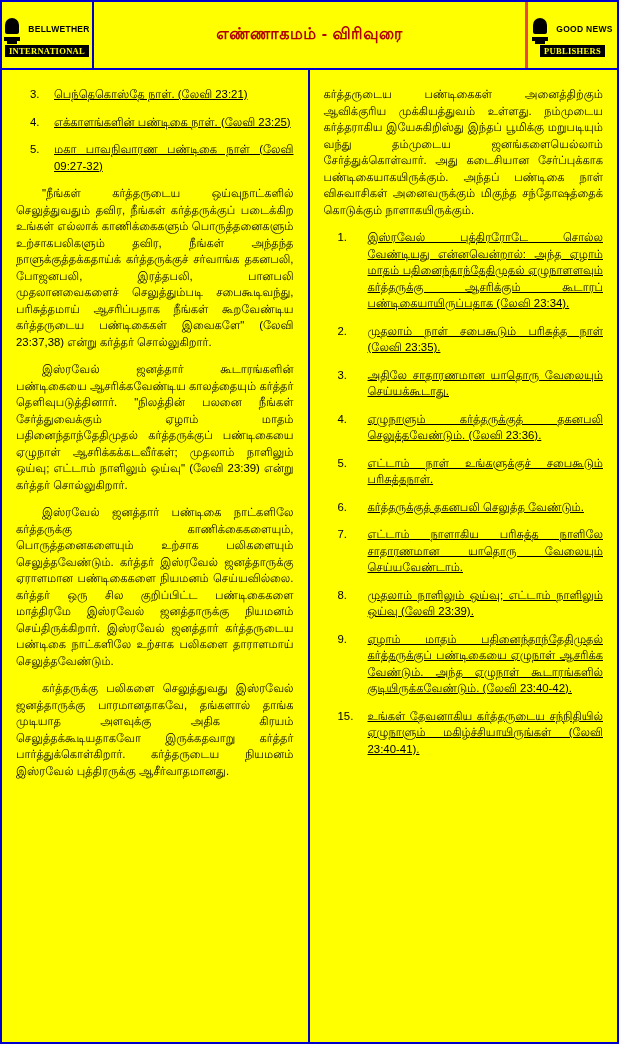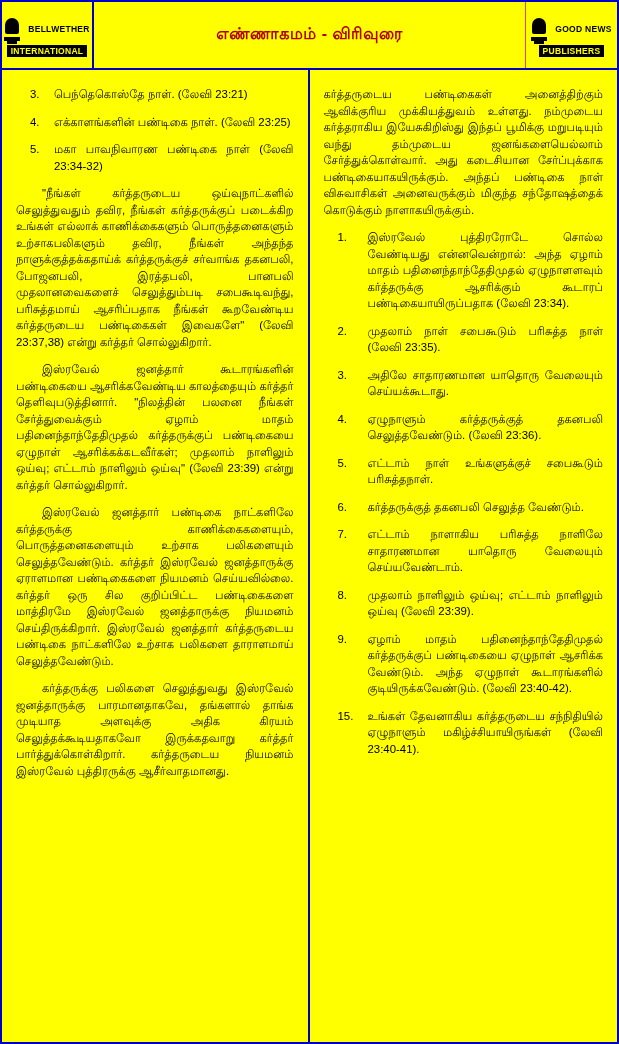--- a/index.html
+++ b/index.html
@@ -32,21 +32,21 @@
     box-sizing: border-box;
     border-right: 2px solid #0000cc;
     display: flex;
     flex-direction: column;
     align-items: center;
     justify-content: center;
     padding: 2px 0;
   }
   .logo-box.right {
     border-right: none;
-    border-left: 1px solid #ef4444;
+    border-left: 3px solid #ef4444;
   }
   .logo-inner {
     display: flex;
     flex-direction: column;
     align-items: center;
     gap: 1px;
   }
   .logo-row {
     display: flex;
     align-items: center;
@@ -90,20 +90,21 @@
     line-height: 10px;
   }
   .logo-band {
     background: #000;
     color: #ffff00;
     font-size: 8.5px;
     font-weight: bold;
     letter-spacing: 0.3px;
     padding: 1px 4px;
     line-height: 10px;
+    font-family: Liberation Serif, serif;
   }
   .titles {
     flex: 1;
     display: flex;
     align-items: center;
     justify-content: center;
     gap: 4px;
   }
   .title-ta {
     font-size: 16px;
@@ -153,20 +154,21 @@
   }
   .num-item .marker {
     width: 24px;
     flex: 0 0 24px;
     text-align: left;
   }
   .num-item .body {
     flex: 1;
     text-align: justify;
     text-justify: inter-word;
+    text-decoration: underline;
   }
   .num-item.hang .marker {
     width: 30px;
     flex: 0 0 30px;
   }
   .lead-list {
     padding-left: 14px;
   }
 </style>
 </head>
@@ -218,21 +220,21 @@
         <div class="num-item">
           <span class="marker">3.</span>
           <span class="body">பெந்தெகொஸ்தே நாள்.  (லேவி 23:21)</span>
         </div>
         <div class="num-item">
           <span class="marker">4.</span>
           <span class="body">எக்காளங்களின் பண்டிகை நாள். (லேவி 23:25)</span>
         </div>
         <div class="num-item">
           <span class="marker">5.</span>
-          <span class="body">மகா பாவநிவாரண பண்டிகை நாள் (லேவி 23:34-32)</span>
+          <span class="body">மகா பாவநிவாரண பண்டிகை நாள் (லேவி 09:27-32)</span>
         </div>
       </div>
 
       <p class="para indent">"நீங்கள் கர்த்தருடைய ஒய்வுநாட்களில் செலுத்துவதும் தவிர, நீங்கள் கர்த்தருக்குப் படைக்கிற உங்கள் எல்லாக் காணிக்கைகளும் பொருத்தனைகளும் உற்சாகபலிகளும் தவிர, நீங்கள் அந்தந்த நாளுக்குத்தக்கதாய்க் கர்த்தருக்குச் சர்வாங்க தகனபலி, போஜனபலி, இரத்தபலி, பானபலி முதலானவைகளைச் செலுத்தும்படி சபைகூடிவந்து, பரிசுத்தமாய் ஆசரிப்பதாக நீங்கள் கூறவேண்டிய கர்த்தருடைய பண்டிகைகள் இவைகளே" (லேவி 23:37,38) என்று கர்த்தர் சொல்லுகிறார்.</p>
       <p class="para indent">இஸ்ரவேல் ஜனத்தார் கூடாரங்களின் பண்டிகையை ஆசரிக்கவேண்டிய காலத்தையும் கர்த்தர் தெளிவுபடுத்தினார். "நிலத்தின் பலனை நீங்கள் சேர்த்துவைக்கும் ஏழாம் மாதம் பதினைந்தாந்தேதிமுதல் கர்த்தருக்குப் பண்டிகையை ஏழுநாள் ஆசரிக்கக்கடவீர்கள்; முதலாம் நாளிலும் ஒய்வு; எட்டாம் நாளிலும் ஒய்வு" (லேவி 23:39) என்று கர்த்தர் சொல்லுகிறார்.</p>
       <p class="para indent">இஸ்ரவேல் ஜனத்தார் பண்டிகை நாட்களிலே கர்த்தருக்கு காணிக்கைகளையும், பொருத்தனைகளையும் உற்சாக பலிகளையும் செலுத்தவேண்டும். கர்த்தர் இஸ்ரவேல் ஜனத்தாருக்கு ஏராளமான பண்டிகைகளை நியமனம் செய்யவில்லை. கர்த்தர் ஒரு சில குறிப்பிட்ட பண்டிகைகளை மாத்திரமே இஸ்ரவேல் ஜனத்தாருக்கு நியமனம் செய்திருக்கிறார். இஸ்ரவேல் ஜனத்தார் கர்த்தருடைய பண்டிகை நாட்களிலே உற்சாக பலிகளை தாராளமாய் செலுத்தவேண்டும்.</p>
       <p class="para indent">கர்த்தருக்கு பலிகளை செலுத்துவது இஸ்ரவேல் ஜனத்தாருக்கு பாரமானதாகவே, தங்களால் தாங்க முடியாத அளவுக்கு அதிக கிரயம் செலுத்தக்கூடியதாகவோ இருக்கதவாறு கர்த்தர் பார்த்துக்கொள்கிறார். கர்த்தருடைய நியமனம் இஸ்ரவேல் புத்திரருக்கு ஆசீர்வாதமானது.</p>
 
     </div>
 

